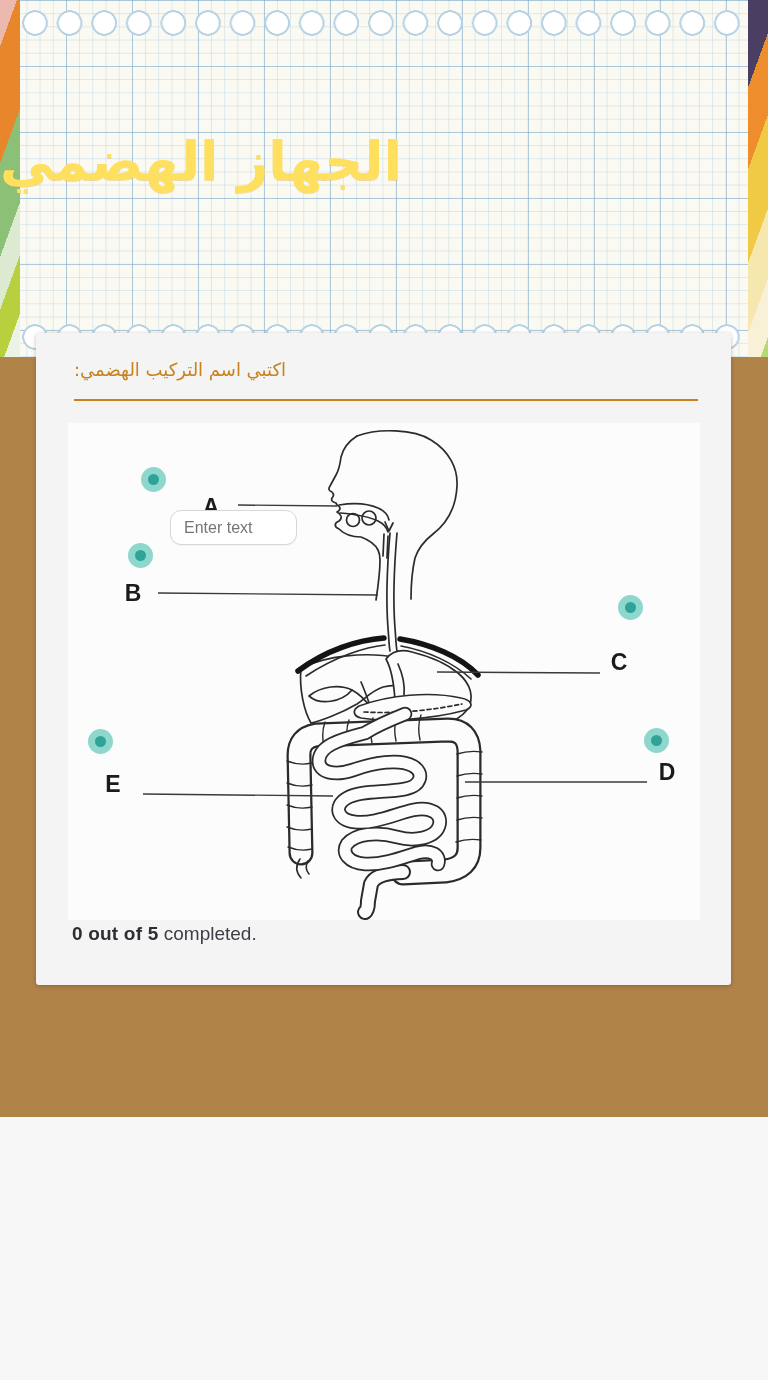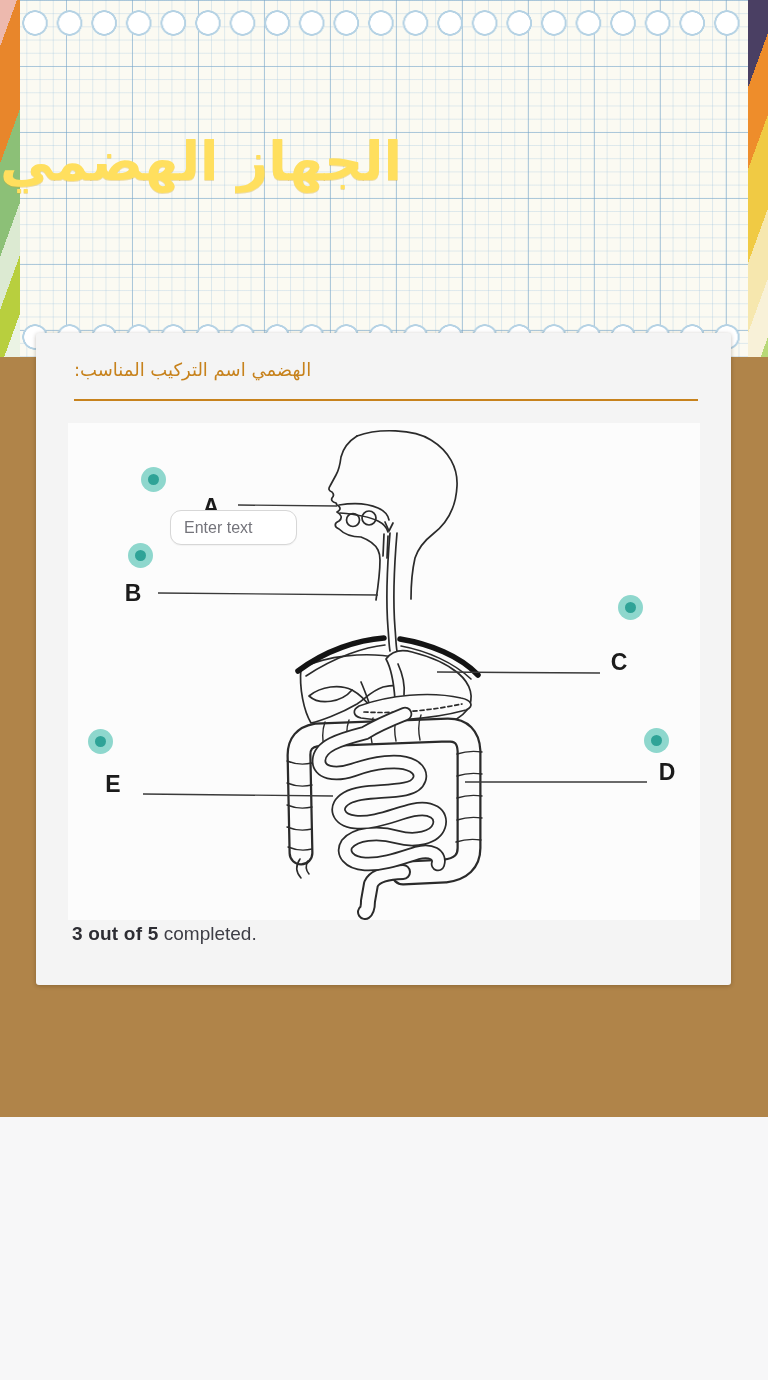--- a/index.html
+++ b/index.html
@@ -97,21 +97,21 @@
     <div class="holes bottom"></div>
     <div class="stripe left"></div>
     <div class="stripe right"></div>
     <h1 class="title" dir="rtl">الجهاز الهضمي</h1>
   </div>
 
   <div class="kraft"></div>
   <div class="pagefoot"></div>
 
   <section class="card">
-    <h2 class="prompt" dir="rtl">الهضمي اسم التركيب المناسب:</h2>
+    <h2 class="prompt" dir="rtl">اكتبي اسم التركيب الهضمي:</h2>
     <div class="rule"></div>
 
     <div class="diagram">
       <svg width="632" height="497" viewBox="0 0 632 497">
 
         <g fill="none" stroke="#2b2b2b" stroke-width="1.7" stroke-linecap="round" stroke-linejoin="round">
           <path d="M289,13 C310,5 346,6 363,17 C381,28 390,45 389,63 C388,85 378,101 365,111 C356,118 350,126 347,135 C344,148 343,162 343,176"></path>
           <path d="M289,13 C281,18 275,26 273,34 C272,42 271,47 268,52 L262,63 C260,66 261,68 264,69 C266,71 266,73 264,75 C263,77 264,79 268,80 L269,82 C273,84 273,87 269,89 C273,91 275,95 271,98 C266,100 266,104 271,106 C276,111 284,114 293,114 C301,117 307,121 310,127 C312,131 312,134 312,137 C312,151 310,164 308,177"></path>
           <path d="M271,82 C283,80 299,80 310,85 C317,88 320,92 321,97"></path>
           <path d="M272,90 C284,91 300,93 310,98 C316,101 319,105 320,109"></path>
@@ -180,16 +180,16 @@
           <span class="core"></span>
         </div>
       <div class="dot" style="left:576px;top:305px">
           <span class="core"></span>
         </div>
       <div class="dot" style="left:20px;top:306px">
           <span class="core"></span>
         </div>
     </div>
 
-    <p class="progress"><b>3 out of 5</b><span> completed.</span></p>
+    <p class="progress"><b>0 out of 5</b><span> completed.</span></p>
   </section>
 
 </div>
 
 </body></html>

